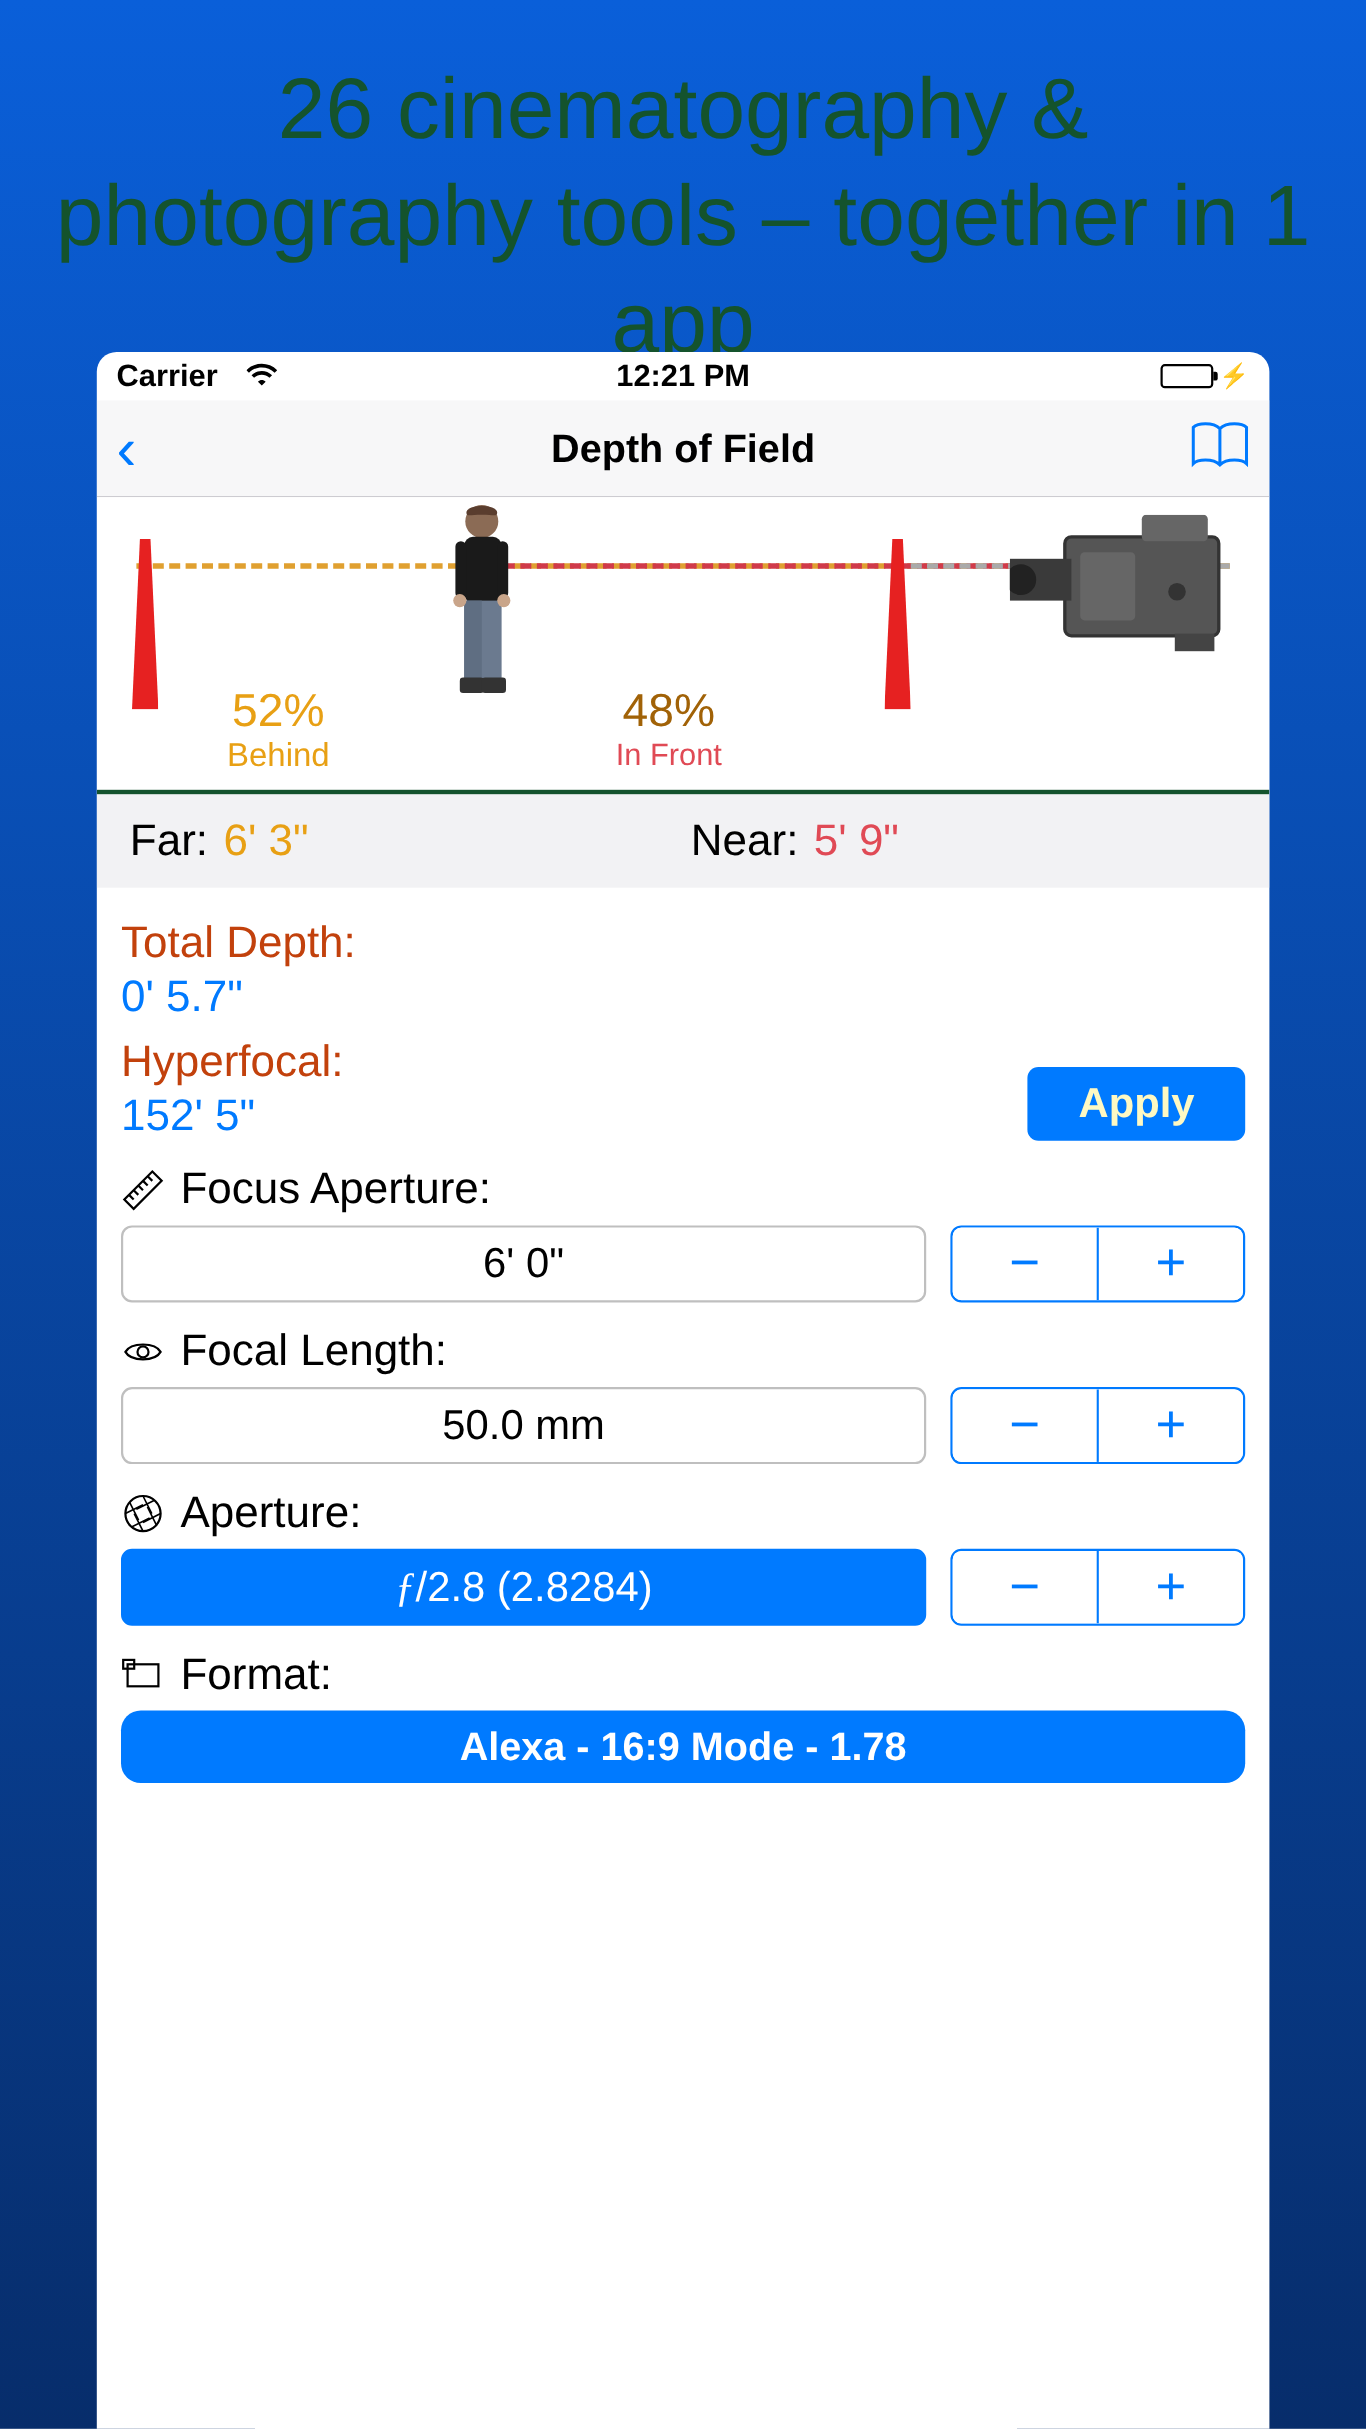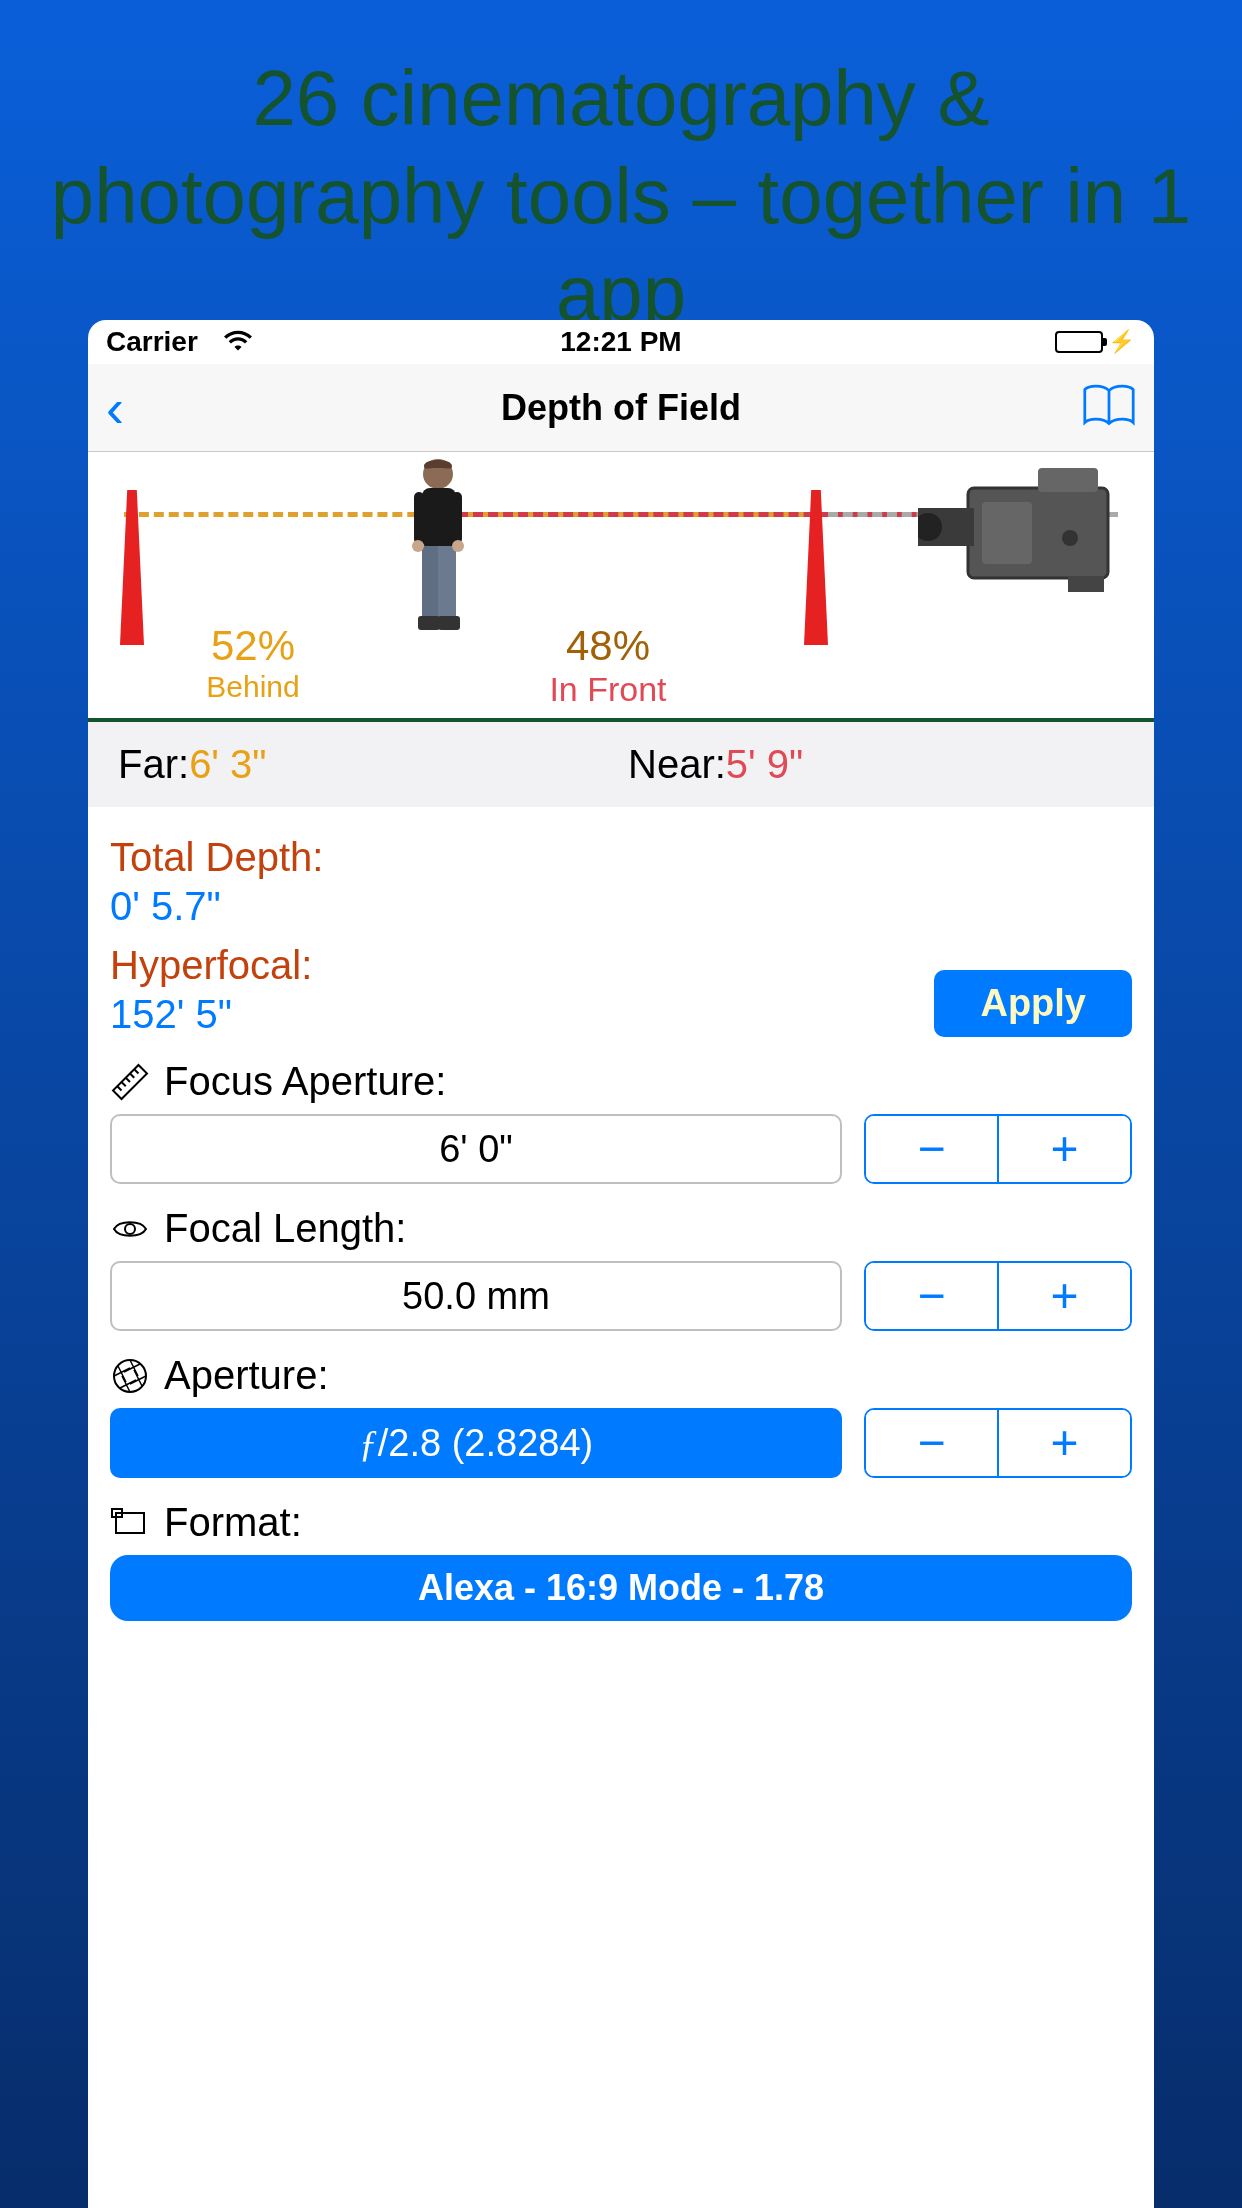--- a/index.html
+++ b/index.html
@@ -98,26 +98,26 @@
     position: absolute; right: 26px; top: 16px; width: 210px; height: 130px;
   }
   .viz-labels {
     position: absolute; top: 170px; left: 0; right: 0;
     display: flex; font-size: 36px;
   }
   .viz-col { text-align: center; }
   .behind-pct { color: #e8a014; font-size: 42px; }
   .behind-lbl { color: #e8a014; font-size: 30px; }
   .front-pct { color: #a16207; font-size: 42px; }
-  .front-lbl { color: #e04a55; font-size: 34px; text-align: center; }
+  .front-lbl { color: #e04a55; font-size: 28px; text-align: center; }
   .near-far {
     display: flex; background: #f2f2f4; padding: 20px 30px;
     font-size: 40px; gap: 14px;
   }
-  .nf-group { flex: 1; display: flex; }
+  .nf-group { flex: 1; display: flex; gap: 14px; }
   .nf-label { color: #000; }
   .nf-far { color: #e8a014; }
   .nf-near { color: #e04a55; }
 
   .content { padding: 14px 22px 0; }
   .row { margin-top: 14px; }
   .label { font-size: 40px; color: #c2410c; }
   .value-blue { font-size: 40px; color: #007aff; margin-top: 4px; }
   .row-flex { display: flex; align-items: flex-end; justify-content: space-between; }
   .apply-btn {

